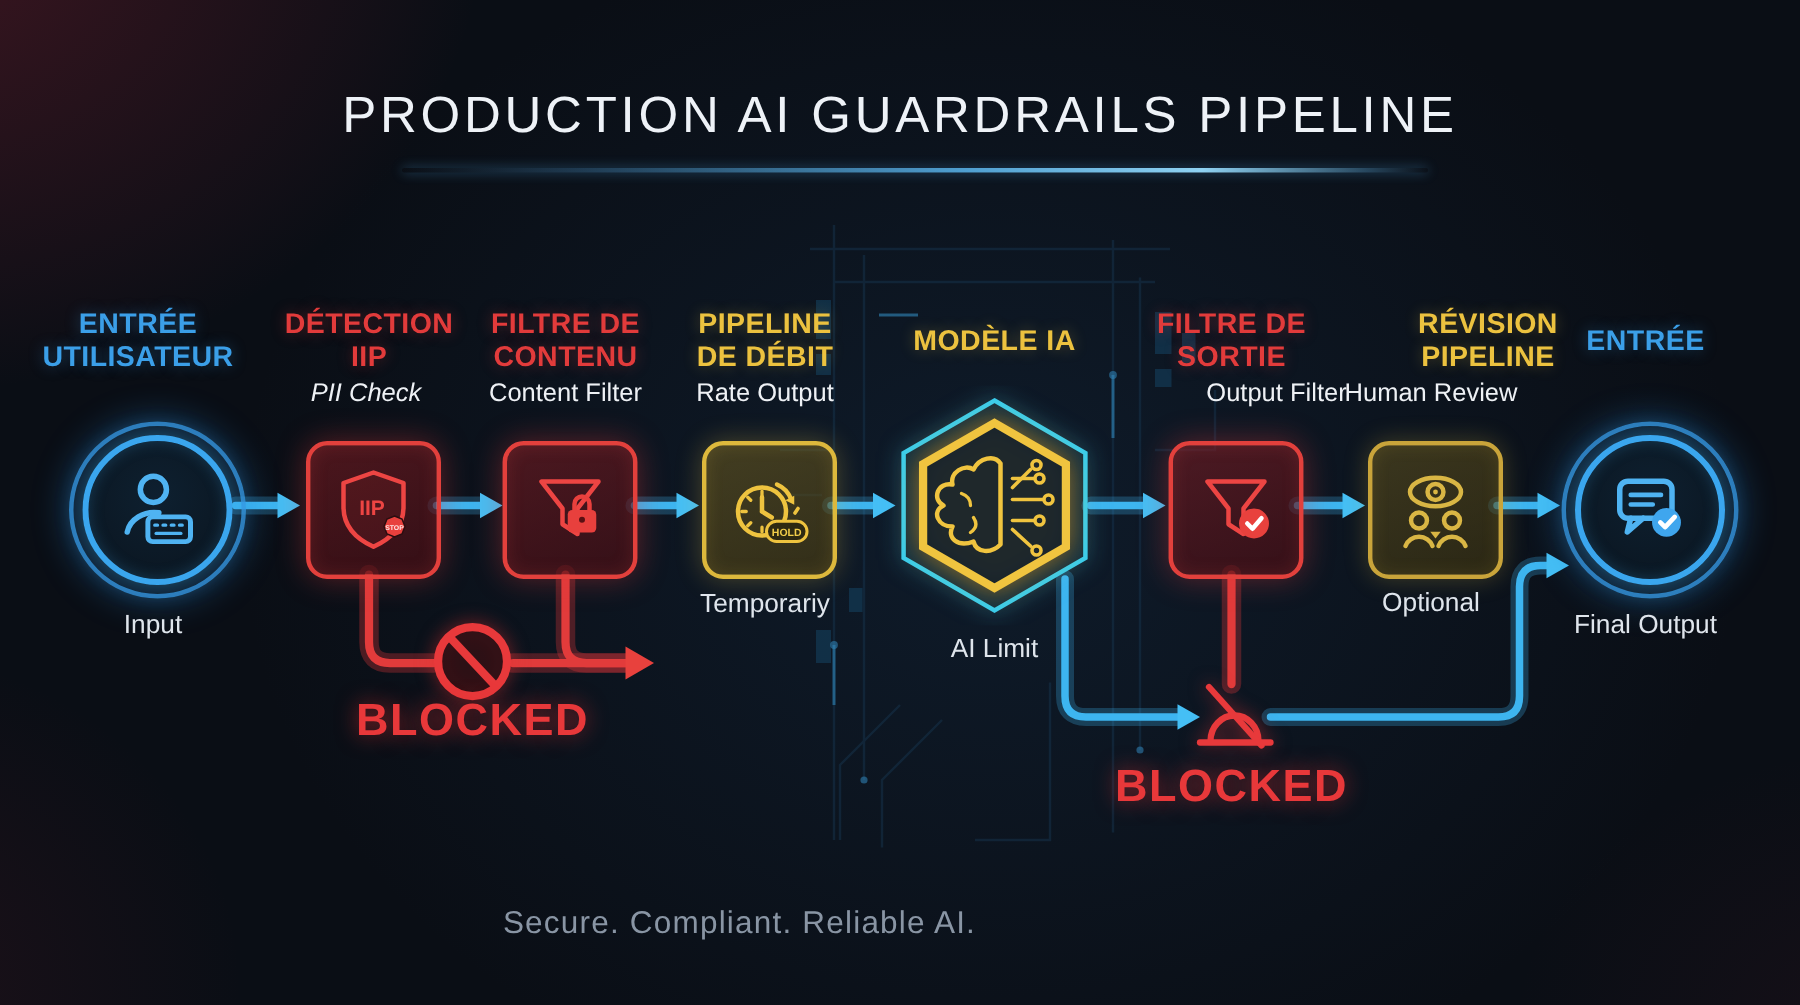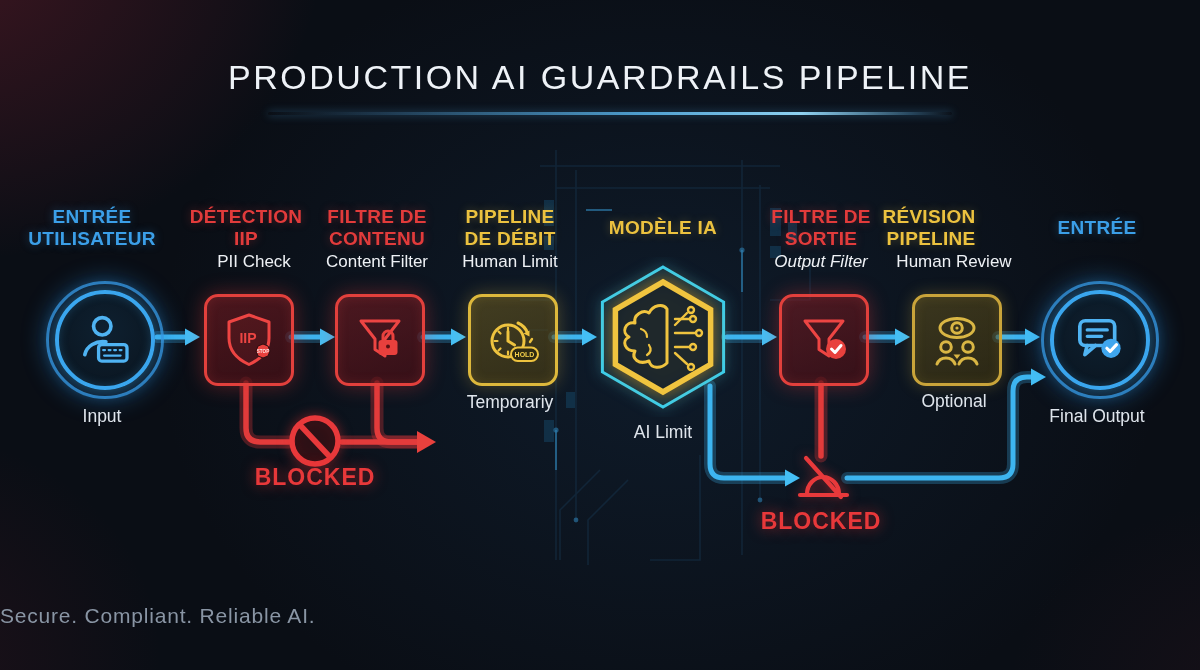--- a/index.html
+++ b/index.html
@@ -46,24 +46,24 @@
   .box-red{border:3px solid #e2403c;
     background:linear-gradient(160deg, rgba(128,28,34,.55), rgba(70,14,20,.7));
     box-shadow:0 0 20px rgba(225,55,55,.38), inset 0 0 12px rgba(225,70,70,.18);}
   .box-yellow{border:3px solid #ddb83c;
     background:linear-gradient(160deg, rgba(120,100,32,.5), rgba(70,58,18,.65));
     box-shadow:0 0 18px rgba(225,185,65,.3), inset 0 0 12px rgba(225,185,65,.15);}
   .box-gold{border:3px solid #c9a43a;
     background:linear-gradient(160deg, rgba(110,92,30,.48), rgba(62,52,16,.62));
     box-shadow:0 0 16px rgba(210,175,60,.28), inset 0 0 12px rgba(210,175,60,.14);}
   
-  .blocked{font-size:23px;font-weight:800;color:#e8383a;letter-spacing:1px;
+  .blocked{font-size:30px;font-weight:800;color:#e8383a;letter-spacing:1px;
     text-shadow:0 0 14px rgba(230,50,50,.6);}
   
-  .footer{left:0;top:604px;width:986px;color:#8995a4;
+  .footer{left:0;top:604px;width:986px;text-align:center;color:#8995a4;
     font-size:21px;letter-spacing:.8px;}
   svg{display:block;}
   .layer{left:0;top:0;pointer-events:none;}
 </style>
 </head>
 <body>
 
 <div class="canvas">
 
   <svg class="abs layer" width="1200" height="670" viewBox="0 0 1200 670">
@@ -185,21 +185,21 @@
         </g>
       </svg>
     </div>
   </div>
   <div class="abs caption cx" style="left:102px;top:406px;">Input</div>
 
   <div class="abs heading cx h-red" style="left:246px;">
     <div>DÉTECTION</div>
     <div>IIP</div>
   </div>
-  <div class="abs subheading cx" style="left:254px;">PII Check</div>
+  <div class="abs subheading cx" style="left:244px;font-style:italic;">PII Check</div>
   <div class="abs box-node box-red" style="left:204px;">
     <svg width="64" height="64" viewBox="0 0 64 64">
       <path d="M32,7 L52,14 V30 C52,43 43,51.5 32,56.5 C21,51.5 12,43 12,30 V14 Z" fill="rgba(225,60,60,0.08)" stroke="#ed4543" stroke-width="3" stroke-linejoin="round"></path>
       <text x="31" y="35" text-anchor="middle" font-family="Liberation Sans, sans-serif" font-size="14" font-weight="bold" fill="#ed4543">IIP</text>
       <g>
         <polygon points="46,36 51,38 53,43 51,48 46,50 41,48 39,43 41,38" fill="#e8403d" stroke="#2a0d10" stroke-width="1"></polygon>
         <text x="46" y="45" text-anchor="middle" font-family="Liberation Sans, sans-serif" font-size="4.6" font-weight="bold" fill="#ffe2e2">STOP</text>
       </g>
     </svg>
   </div>
@@ -215,21 +215,21 @@
       <path d="M35,32 v-4 a5,5 0 0 1 10,0 v4" stroke="#e8403d" stroke-width="3"></path>
       <rect x="30.5" y="32" width="19" height="15" rx="3" fill="#e8403d" stroke="none"></rect>
       <circle cx="40" cy="38.5" r="2" fill="#5a1013" stroke="none"></circle>
     </svg>
   </div>
 
   <div class="abs heading cx h-yellow" style="left:510px;">
     <div>PIPELINE</div>
     <div>DE DÉBIT</div>
   </div>
-  <div class="abs subheading cx" style="left:510px;">Human Limit</div>
+  <div class="abs subheading cx" style="left:510px;">Rate Output</div>
   <div class="abs box-node box-yellow" style="left:468px;">
     <svg width="64" height="64" viewBox="0 0 64 64" fill="none" stroke-linecap="round" stroke-linejoin="round">
       <circle cx="27" cy="33" r="16" stroke="#eec33f" stroke-width="3"></circle>
       <g stroke="#eec33f" stroke-width="2.2">
         <path d="M27,19.5 v3 M13.5,33 h3 M27,43.5 v3 M17.5,23.5 l2,2 M17.5,42.5 l2,-2"></path>
       </g>
       <path d="M27,33 V23.5 M27,33 L33.5,37" stroke="#eec33f" stroke-width="3"></path>
       <path d="M37,15 A17.5,17.5 0 0 1 46.5,25" stroke="#eec33f" stroke-width="3"></path>
       <polygon points="48.5,28.5 42.5,25.5 48.5,22.5" fill="#eec33f" stroke="none"></polygon>
       <path d="M49,34 l2,-3" stroke="#eec33f" stroke-width="2.4"></path>
@@ -263,30 +263,30 @@
           <circle cx="108" cy="110" r="3"></circle>
       </g>
     </g>
   </svg>
   <div class="abs caption cx" style="left:663px;top:422px;">AI Limit</div>
 
   <div class="abs heading cx h-red" style="left:821px;">
     <div>FILTRE DE</div>
     <div>SORTIE</div>
   </div>
-  <div class="abs subheading cx" style="left:821px;font-style:italic;">Output Filter</div>
+  <div class="abs subheading cx" style="left:851px;">Output Filter</div>
   <div class="abs box-node box-red" style="left:779px;">
     <svg width="64" height="64" viewBox="0 0 64 64" fill="none" stroke-linecap="round" stroke-linejoin="round">
       <path d="M13,13 H51 L37,31 V48 L27,41.5 V31 Z" stroke="#ed4543" stroke-width="3"></path>
       <circle cx="44" cy="41" r="10" fill="#e8413d" stroke="none"></circle>
       <path d="M39.5,41 l3.5,3.5 l6,-7" stroke="#ffffff" stroke-width="3"></path>
     </svg>
   </div>
 
-  <div class="abs heading cx h-yellow" style="left:929px;text-align:right;">
+  <div class="abs heading cx h-yellow" style="left:992px;">
     <div>RÉVISION</div>
     <div>PIPELINE</div>
   </div>
   <div class="abs subheading cx" style="left:954px;">Human Review</div>
   <div class="abs box-node box-gold" style="left:912px;">
     <svg width="64" height="64" viewBox="0 0 64 64" fill="none" stroke="#d9b644" stroke-linecap="round" stroke-linejoin="round">
       <ellipse cx="32" cy="20" rx="17" ry="9.5" stroke-width="3"></ellipse>
       <circle cx="32" cy="20" r="5.3" stroke-width="3"></circle>
       <circle cx="32" cy="20" r="1.6" fill="#d9b644" stroke="none"></circle>
       <circle cx="21" cy="39" r="5.3" stroke-width="3"></circle>

